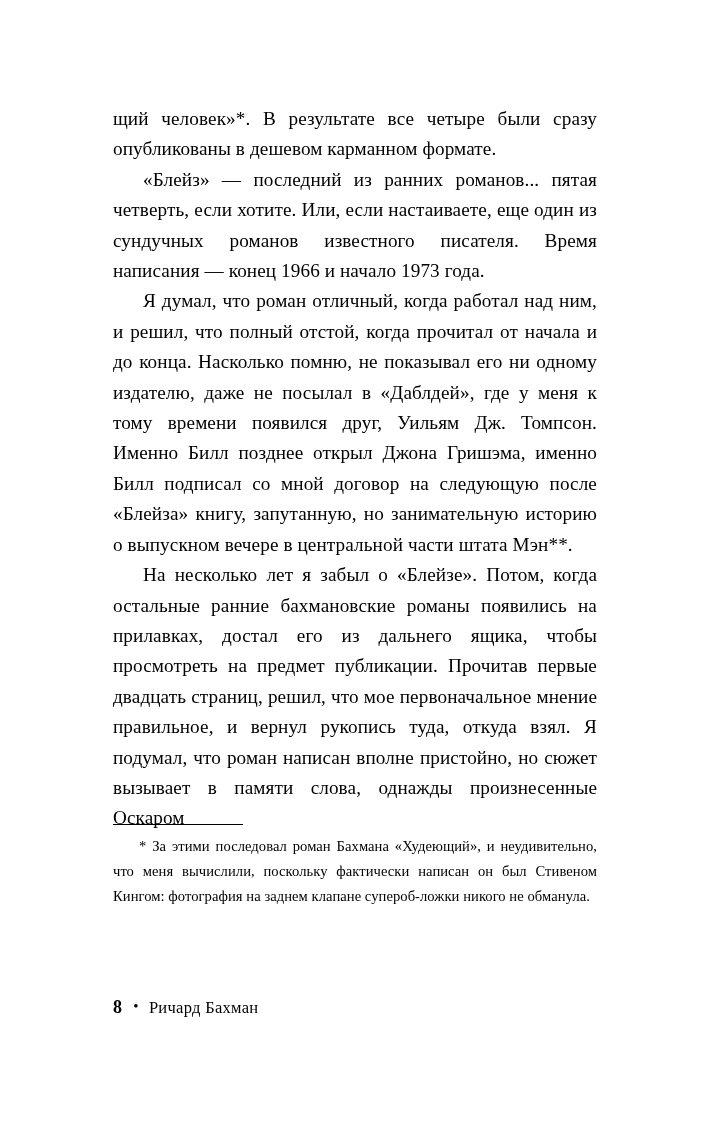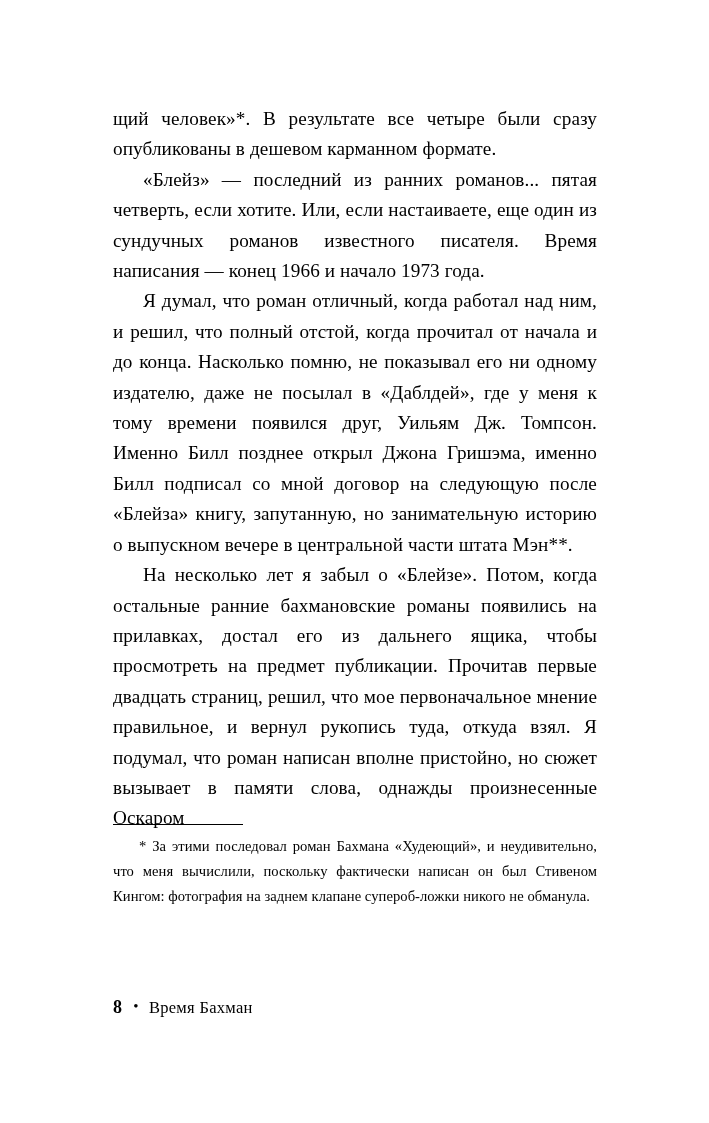--- a/index.html
+++ b/index.html
@@ -118,16 +118,16 @@
 
   <div class="footnote-rule"></div>
 
   <div class="footnotes">
     <p class="indent">* За этими последовал роман Бахмана «Худеющий», и неудивительно, что меня вычислили, поскольку фактически написан он был Стивеном Кингом: фотография на заднем клапане супероб-ложки никого не обманула.</p>
   </div>
 
   <div class="footer">
     <span class="folio">8</span>
     <span class="folio-sep">•</span>
-    <span class="running-head">Время Бахман</span>
+    <span class="running-head">Ричард Бахман</span>
   </div>
 
 </div>
 
 </body></html>

